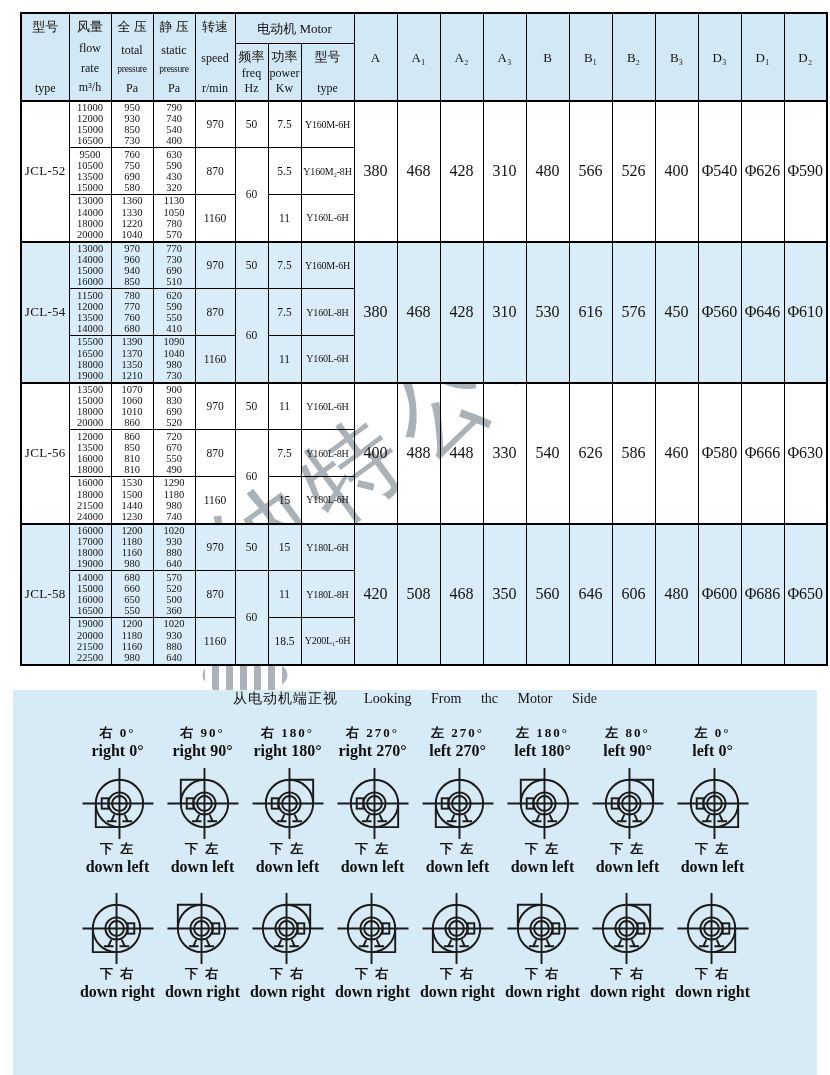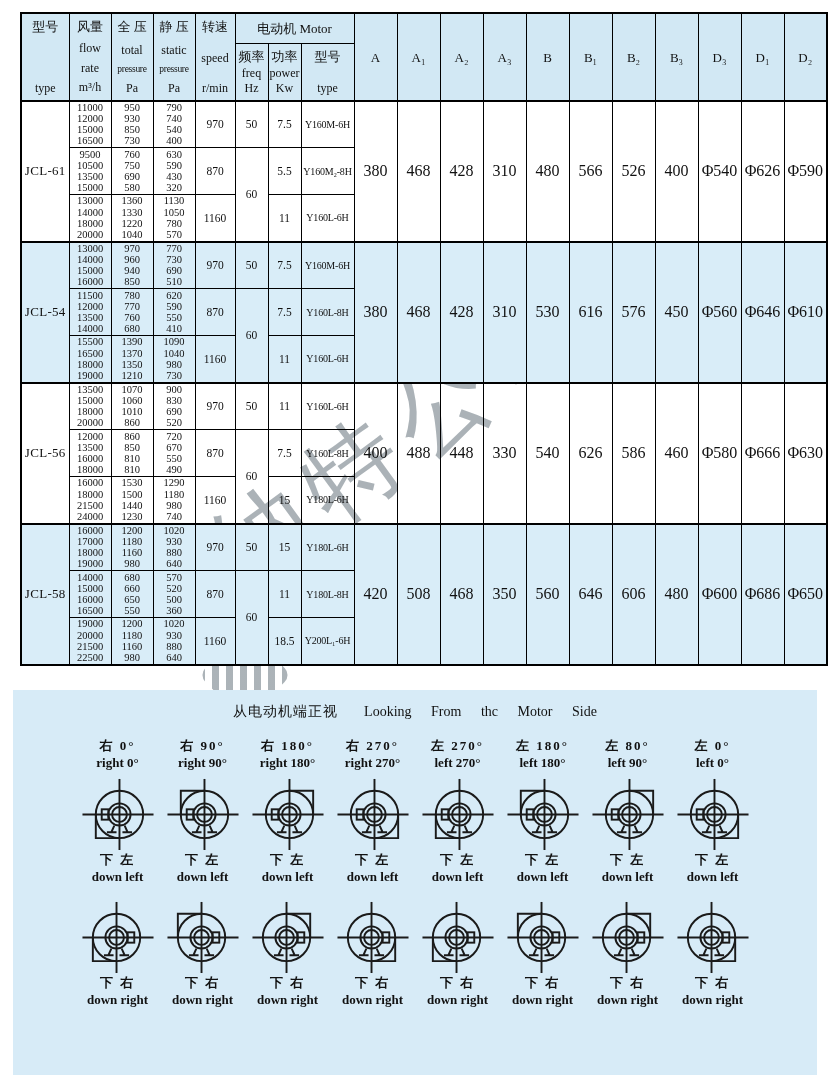--- a/index.html
+++ b/index.html
@@ -46,30 +46,30 @@
   td.model { font-size:13px; letter-spacing:.3px; }
   td.multi { white-space:pre-line; font-size:10.5px; line-height:1.07; }
   td.num  { font-size:11.5px; }
   td.motor { font-size:10px; letter-spacing:-.2px; }
   td.dim { font-size:16px; }
   
   .panel {
     position:absolute; left:13px; right:13px; top:690px; bottom:0;
     background:#d7ebf7; z-index:2;
   }
-  .panel-title { text-align:center; padding-top:13px; font-size:14px; }
+  .panel-title { text-align:center; font-size:14px; }
   .panel-title .cn { letter-spacing:1px; margin-right:26px; }
   .panel-title .en { word-spacing:16px; }
   .fan-grid {
     display:grid; grid-template-columns:repeat(8,1fr);
     margin:0 62px; text-align:center;
   }
   .top-labels { margin-top:16px; }
   .lbl-cn { font-size:13px; font-weight:bold; letter-spacing:2px; }
-  .lbl-en { font-size:13px; font-weight:bold; }
+  .lbl-en { font-size:16px; font-weight:bold; }
   .fans { margin-top:5px; }
   .fans svg { width:76px; height:74px; display:block; margin:0 auto; }
   .fans.second { margin-top:14px; }
   .bot-labels { margin-top:1px; }
   svg .ln { stroke:#1a1a1a; stroke-width:2.6; fill:none; }
 </style>
 </head>
 <body>
 
 <div class="wm-layer">
@@ -173,21 +173,21 @@
         <div class="h-stack">
               <span class="h-cn">型号</span>
               <span class="h-en">type</span>
             </div>
       </th>
     </tr>
   </thead>
 
   <tbody class="bg-white">
     <tr class="block-start">
-      <td rowspan="3" class="model">JCL-61</td>
+      <td rowspan="3" class="model">JCL-52</td>
       <td class="multi">11000
 12000
 15000
 16500</td>
       <td class="multi">950
 930
 850
 730</td>
       <td class="multi">790
 740

